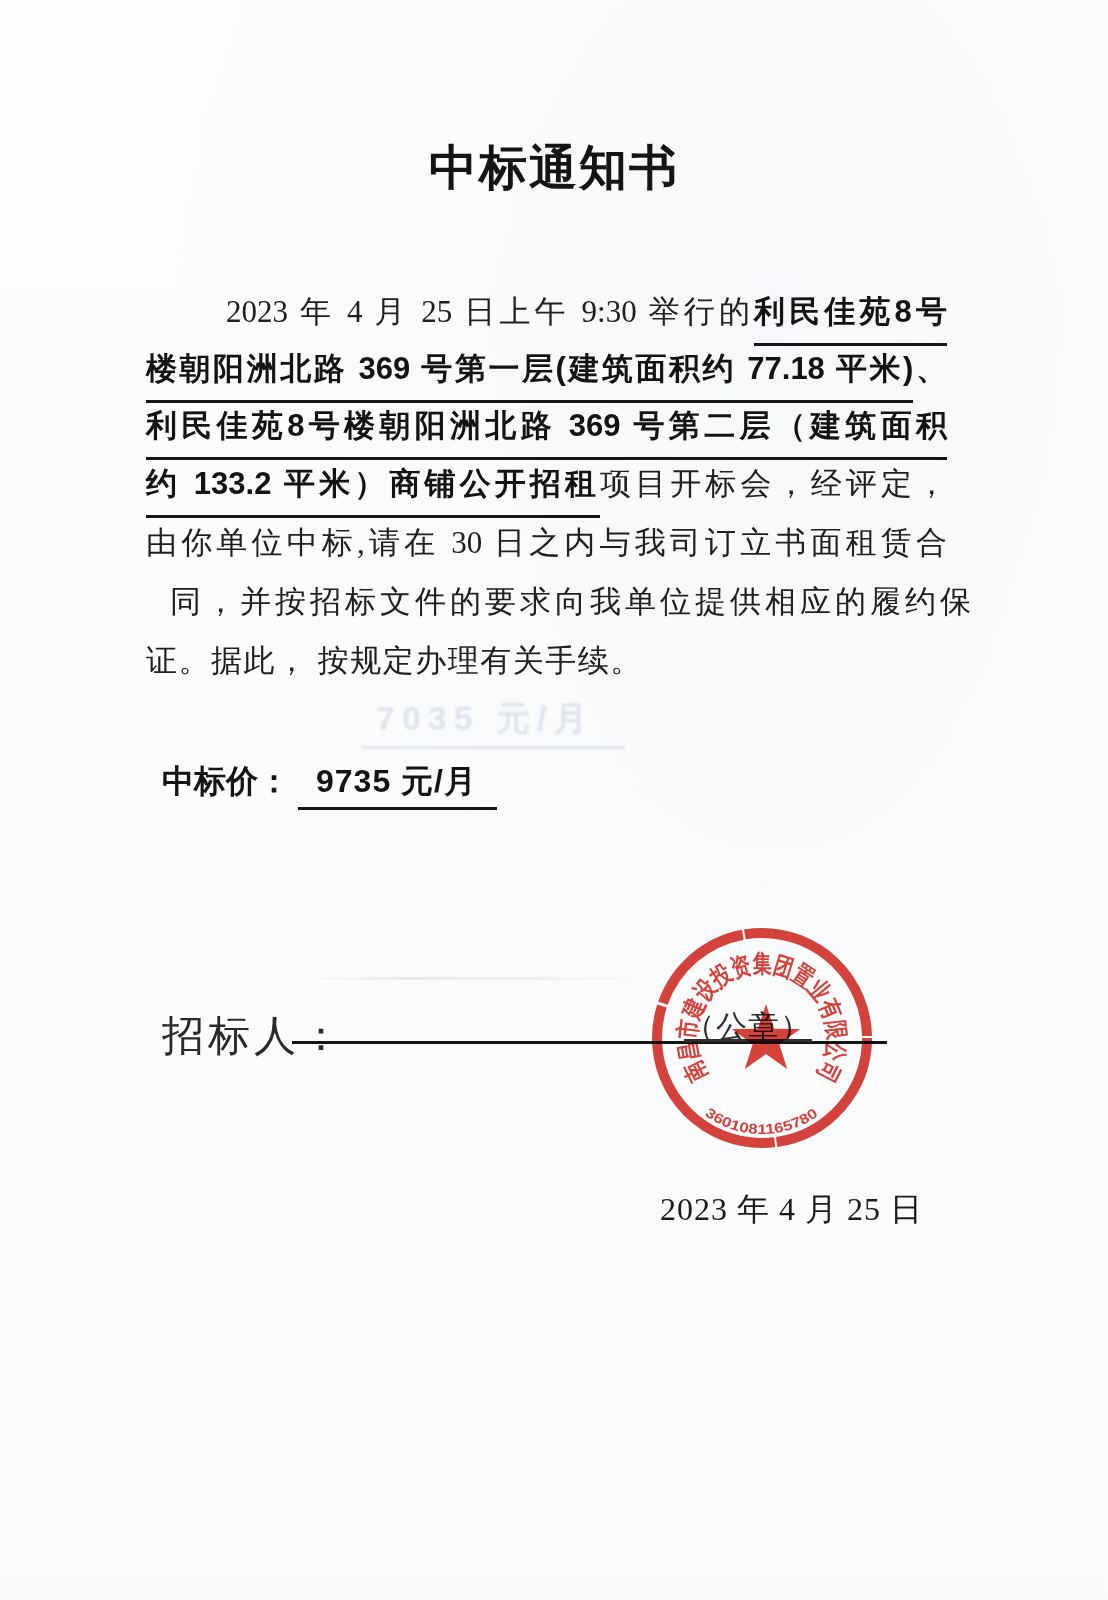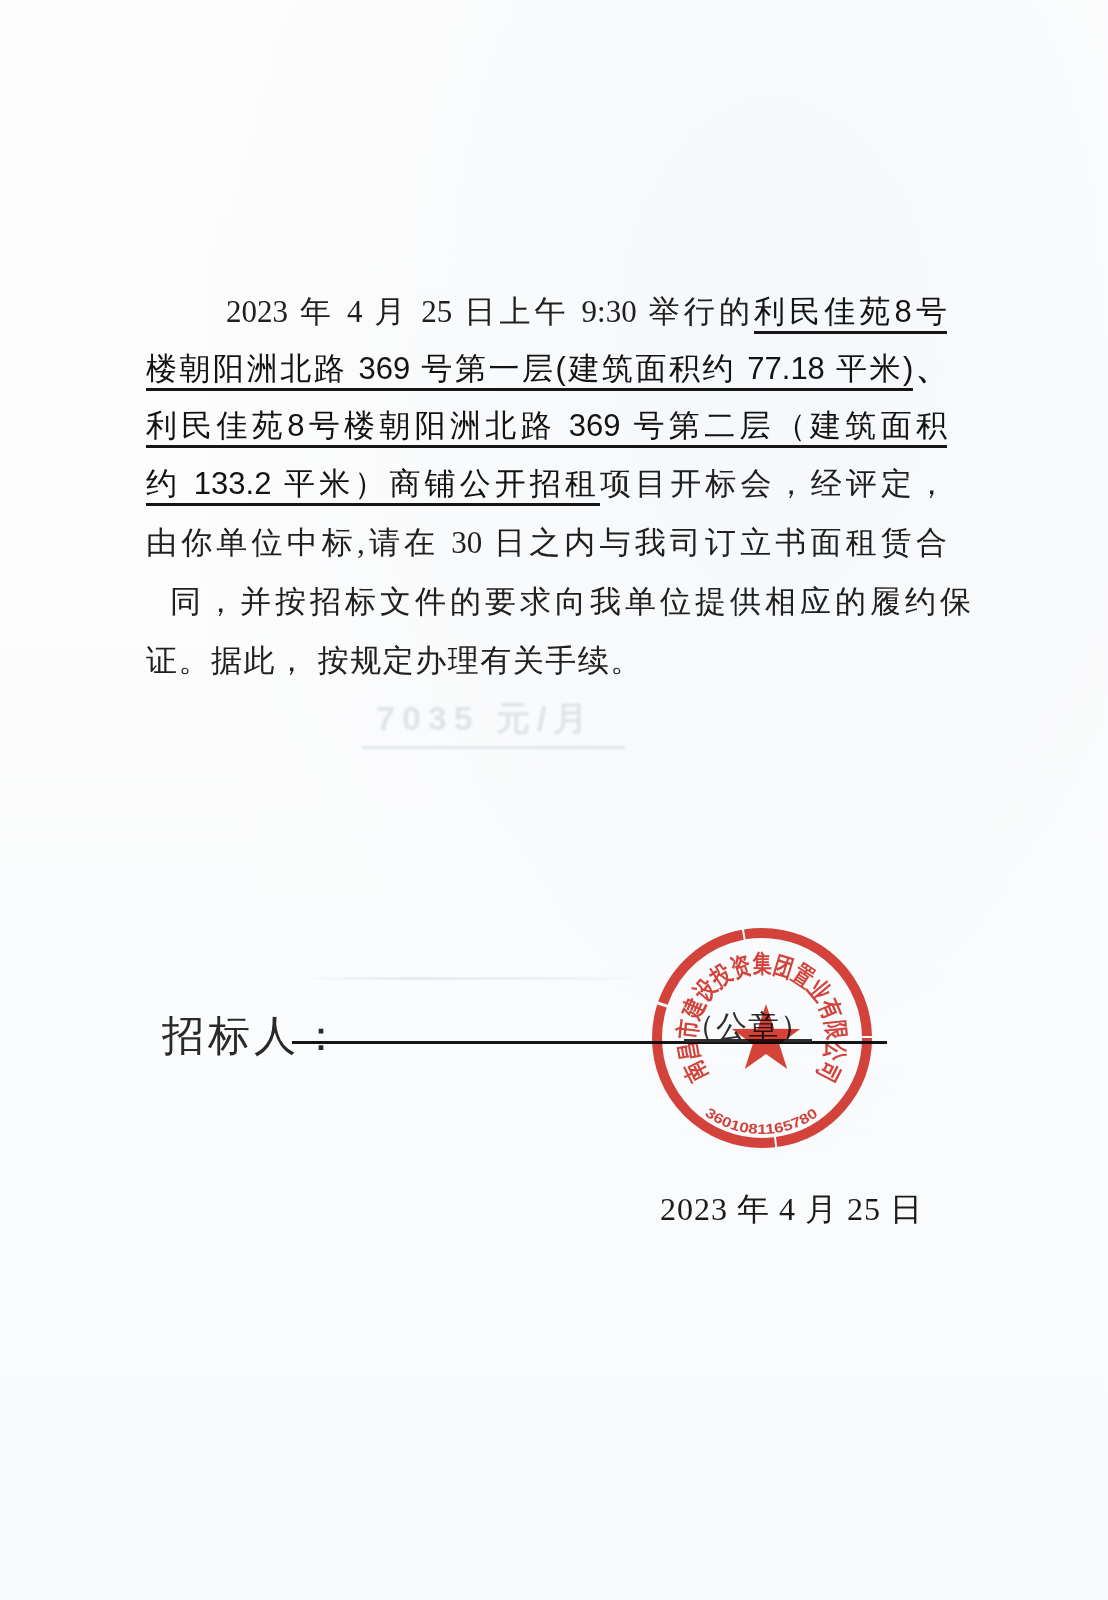--- a/index.html
+++ b/index.html
@@ -28,22 +28,22 @@
   .recipient .colon{margin-left:2px;}
   .body-line{
     position:absolute;left:146px;width:801px;
     font-size:31px;line-height:40px;white-space:nowrap;
     text-align:justify;text-align-last:justify;color:#202020;
   }
   .body-line.no-just{text-align:left;text-align-last:auto;letter-spacing:1.5px;}
   .body-line.indent::before{content:"";display:inline-block;width:80px;}
   .body-line span.normal{font-family:"Liberation Serif", serif;}
   .body-line span.bold-underline{
-    font-family:"Liberation Sans", sans-serif;font-weight:400;color:#131313;
-    border-bottom:3px solid #161616;padding-bottom:2px;
+    font-family:"Liberation Sans", sans-serif;font-weight:700;color:#131313;
+    border-bottom:3px solid #161616;padding-bottom:14px;
   }
   .body-line span.bold{
     font-family:"Liberation Sans", sans-serif;font-weight:700;color:#131313;
   }
   .price-line{
     position:absolute;left:162px;top:760px;font-size:32px;
     font-family:"Liberation Sans", sans-serif;font-weight:700;color:#141414;
   }
   .price-line .value{
     display:inline-block;margin-left:8px;padding:0 20px 3px 18px;
@@ -79,34 +79,38 @@
   .smudge{
     position:absolute;left:300px;top:977px;width:350px;height:3px;
     background:linear-gradient(90deg,rgba(160,160,160,0) 0%,rgba(160,160,160,.18) 30%,rgba(160,160,160,.12) 70%,rgba(160,160,160,0) 100%);
   }
 </style>
 </head>
 <body>
 
 <div class="page">
 
+  <h1 class="title">中标通知书</h1>
 
 
   <div id="body-lines">
       <div class="body-line indent" style="top: 292px;"><span class="normal">2023 年 4 月 25 日上午 9:30 举行的</span><span class="bold-underline">利民佳苑8号</span></div>
       <div class="body-line" style="top: 349px;"><span class="bold-underline">楼朝阳洲北路 369 号第一层(建筑面积约 77.18 平米)</span><span class="bold">、</span></div>
       <div class="body-line" style="top: 406px;"><span class="bold-underline">利民佳苑8号楼朝阳洲北路 369 号第二层（建筑面积</span></div>
       <div class="body-line" style="top: 464px;"><span class="bold-underline">约 133.2 平米）商铺公开招租</span><span class="normal">项目开标会，经评定，</span></div>
       <div class="body-line" style="top: 523px;"><span class="normal">由你单位中标,请在 30 日之内与我司订立书面租赁合</span></div>
       <div class="body-line" style="top: 582px; margin-left: 24px;"><span class="normal">同，并按招标文件的要求向我单位提供相应的履约保</span></div>
       <div class="body-line no-just" style="top: 641px;"><span class="normal">证。据此， 按规定办理有关手续。</span></div>
     </div>
 
   <div class="ghost">7035 元/月</div>
 
+  <div class="price-line">
+    <span>中标价：</span><span class="value">9735 元/月</span>
+  </div>
 
   <div class="smudge"></div>
 
   <div class="bidder-label">招标人：</div>
   <div class="sig-line"></div>
 
   <div class="seal-note">（公章）</div>
 
   <svg class="stamp" viewBox="-120 -120 240 240" xmlns="http://www.w3.org/2000/svg">
     <defs>

